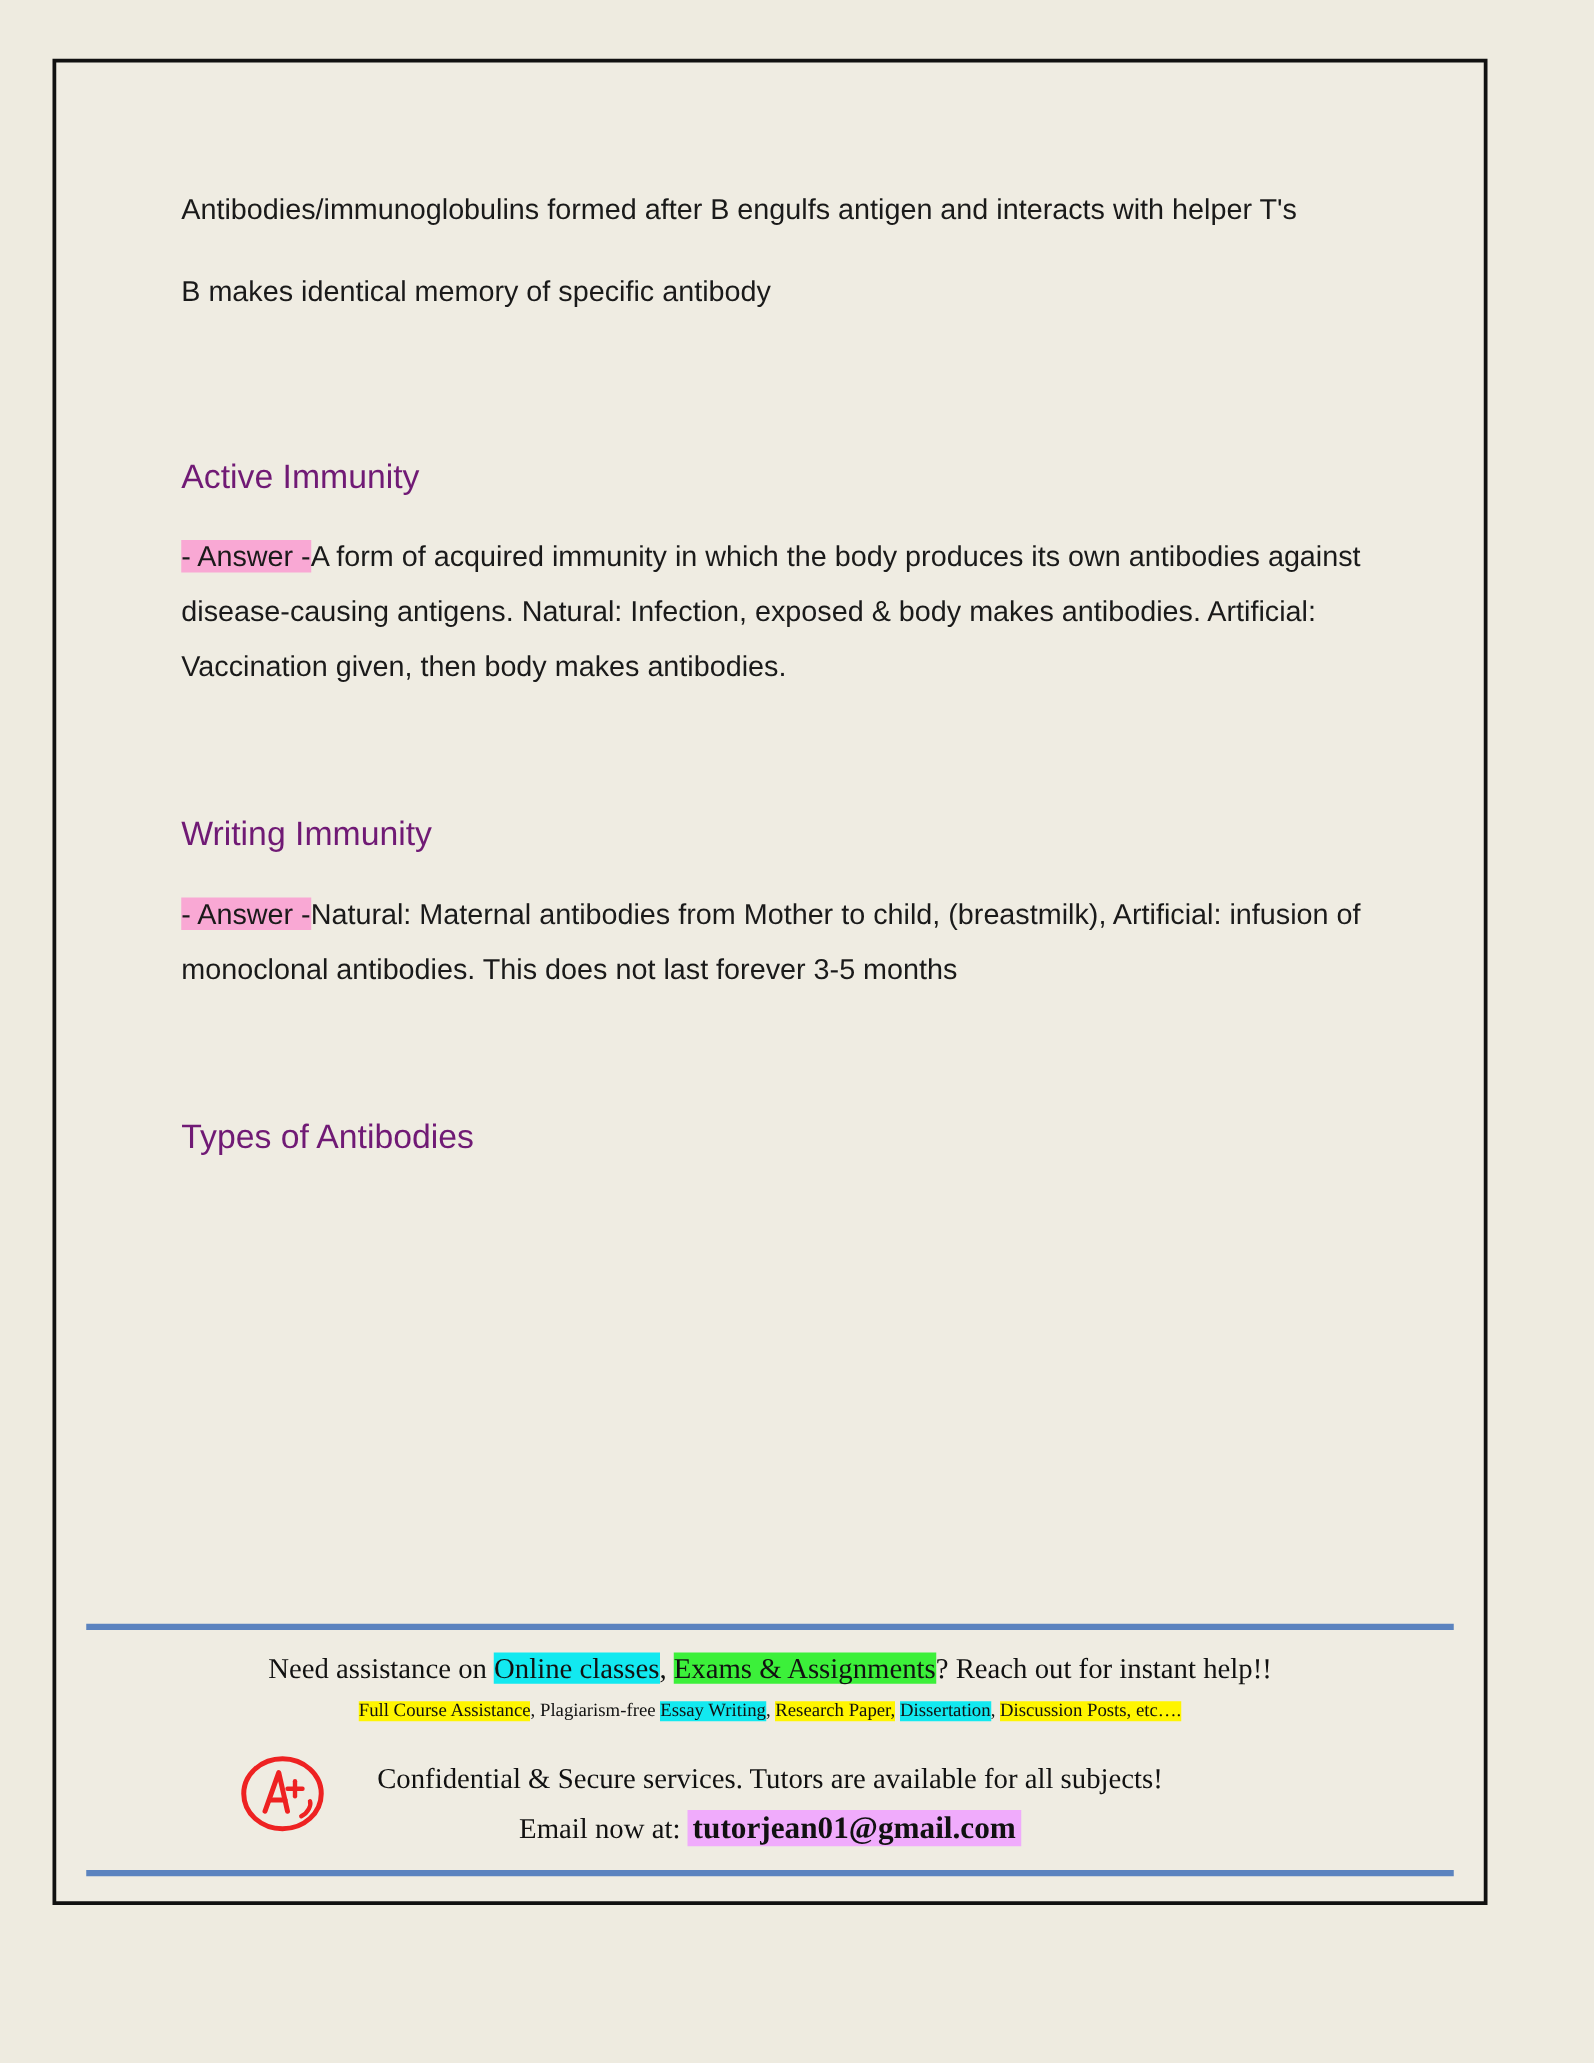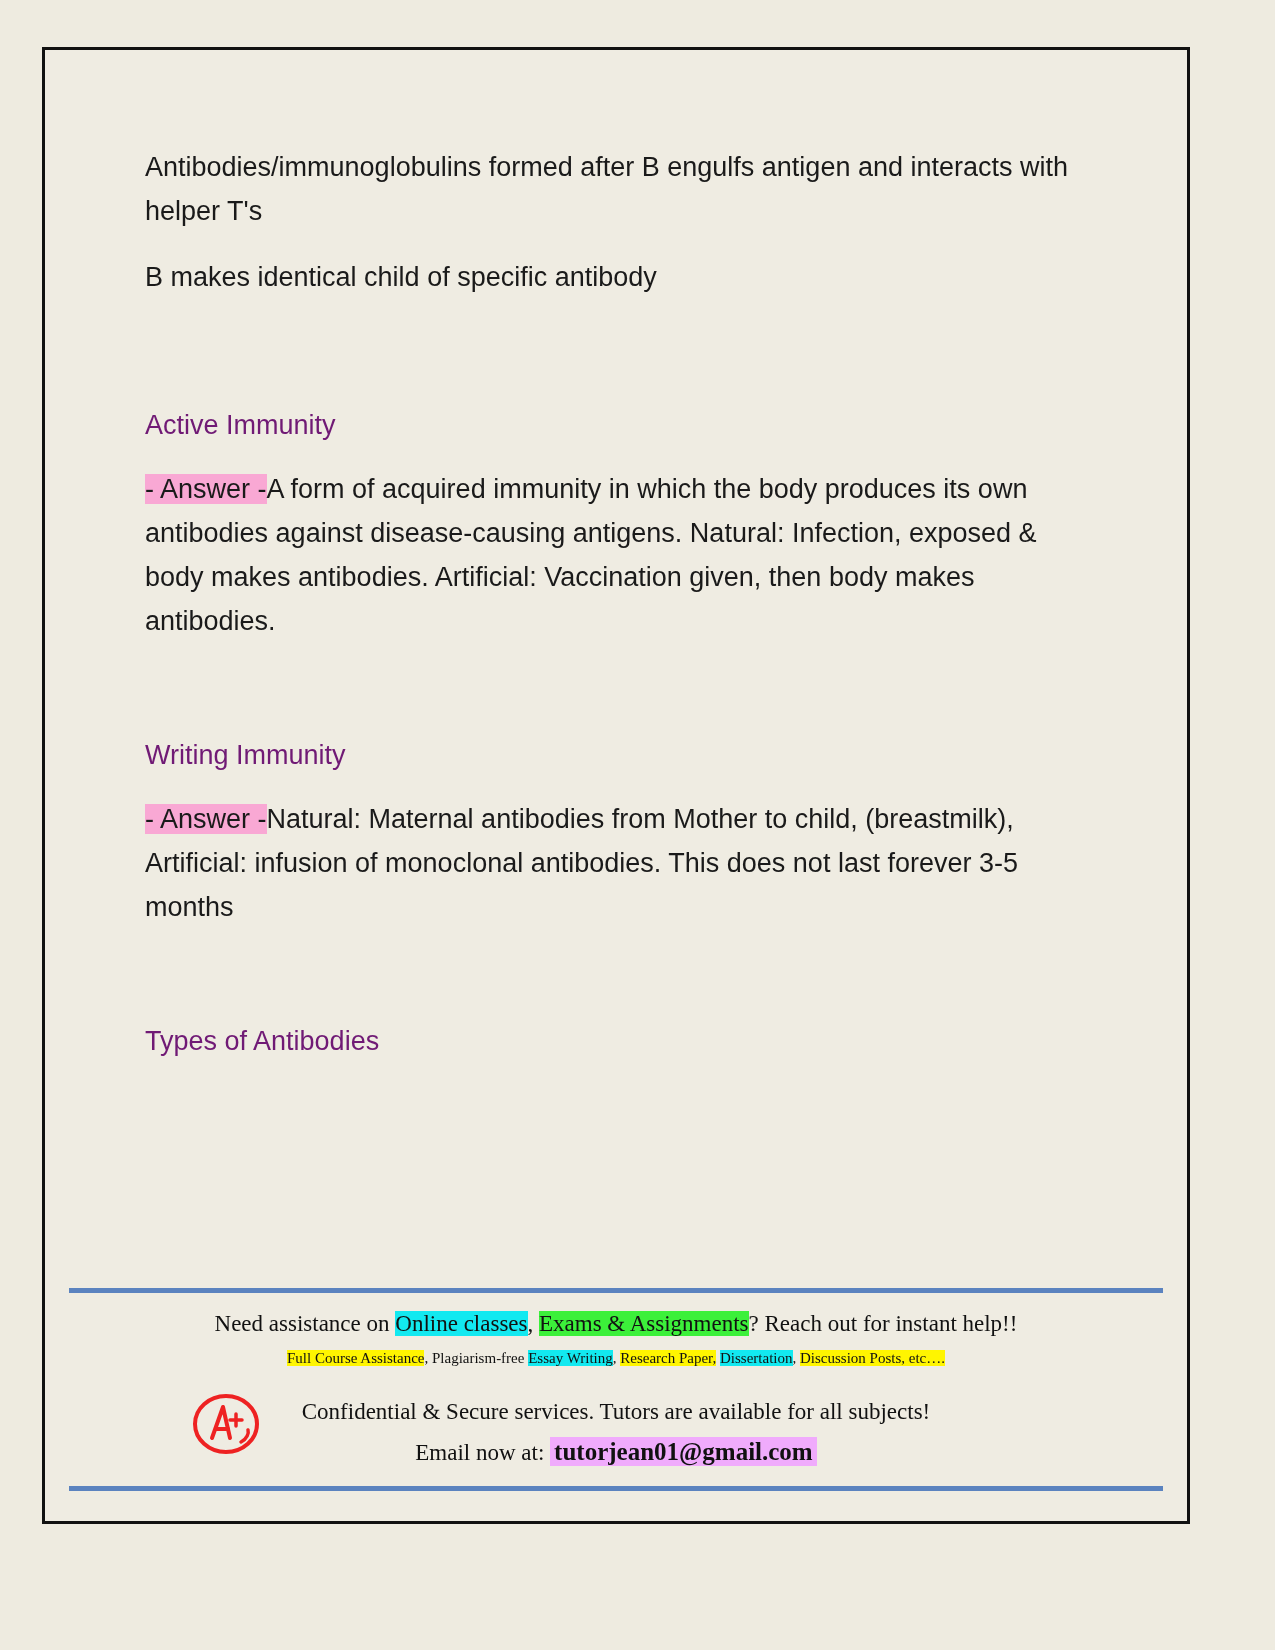--- a/index.html
+++ b/index.html
@@ -23,21 +23,21 @@
     background: #efece2;
     box-sizing: border-box;
   }
   .content {
     position: absolute;
     left: 100px;
     top: 95px;
     width: 955px;
   }
   .para {
-    font-size: 27px;
+    font-size: 23px;
     line-height: 44px;
     color: #1a1a1a;
     margin: 0 0 28px 0;
     font-family: "Liberation Sans", sans-serif;
   }
   .para.tight {
     margin-bottom: 22px;
   }
   .heading {
     font-size: 27px;
@@ -50,21 +50,21 @@
   .answer-tag {
     background: #f9a8d4;
     text-align: center;
   }
 
   
   .footer {
     position: absolute;
     left: 24px;
     right: 24px;
-    bottom: 30px;
+    bottom: 20px;
   }
   .rule {
     height: 5px;
     background: #5b83bf;
     width: 100%;
     margin: 0;
   }
   .rule.top { margin-bottom: 14px; }
   .rule.bottom { margin-top: 14px; }
   .footer-line {
@@ -115,21 +115,21 @@
 </style>
 </head>
 <body>
 
 <div class="page">
 
   <div class="content">
 
     <p class="para tight">Antibodies/immunoglobulins formed after B engulfs antigen and interacts with helper T's</p>
 
-    <p class="para">B makes identical child of specific antibody</p>
+    <p class="para">B makes identical memory of specific antibody</p>
 
     <div class="gap-lg"></div>
 
     <p class="heading">Active Immunity</p>
 
     <p class="para"><span class="answer-tag">- Answer -</span><span>A form of acquired immunity in which the body produces its own antibodies against disease-causing antigens. Natural: Infection, exposed &amp; body makes antibodies. Artificial: Vaccination given, then body makes antibodies.</span></p>
 
     <div class="gap-md"></div>
 
     <p class="heading">Writing Immunity</p>

